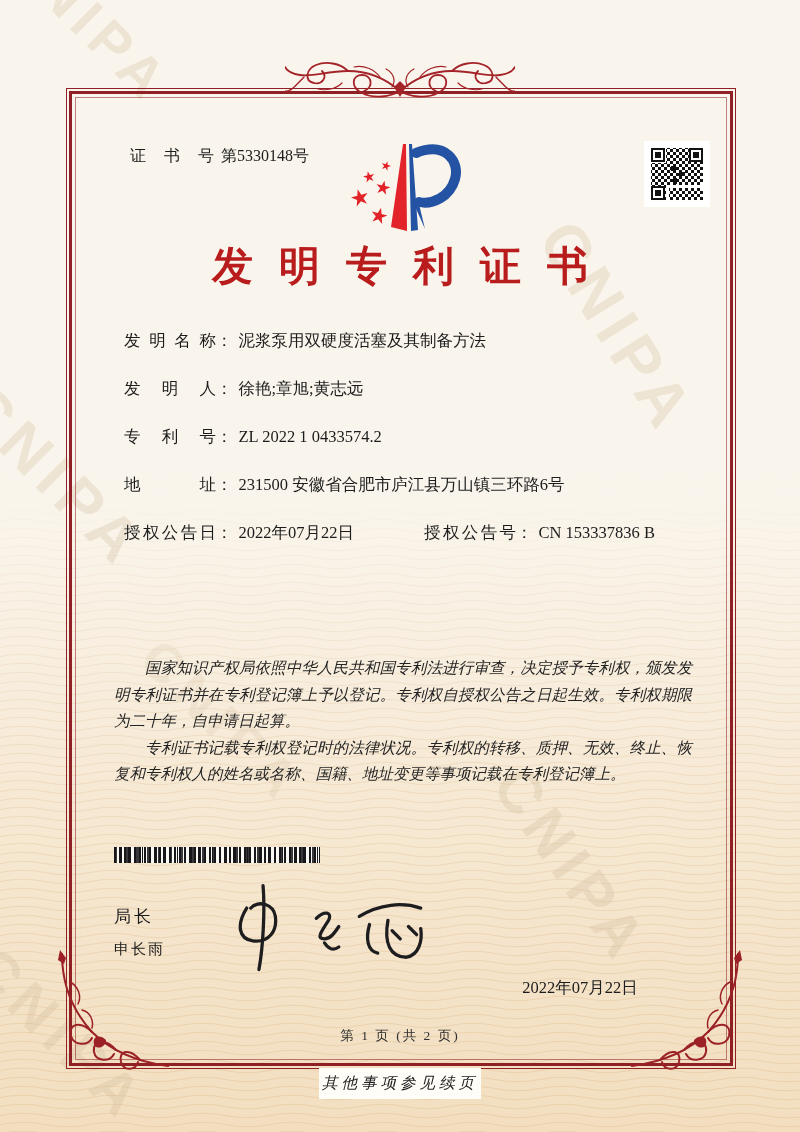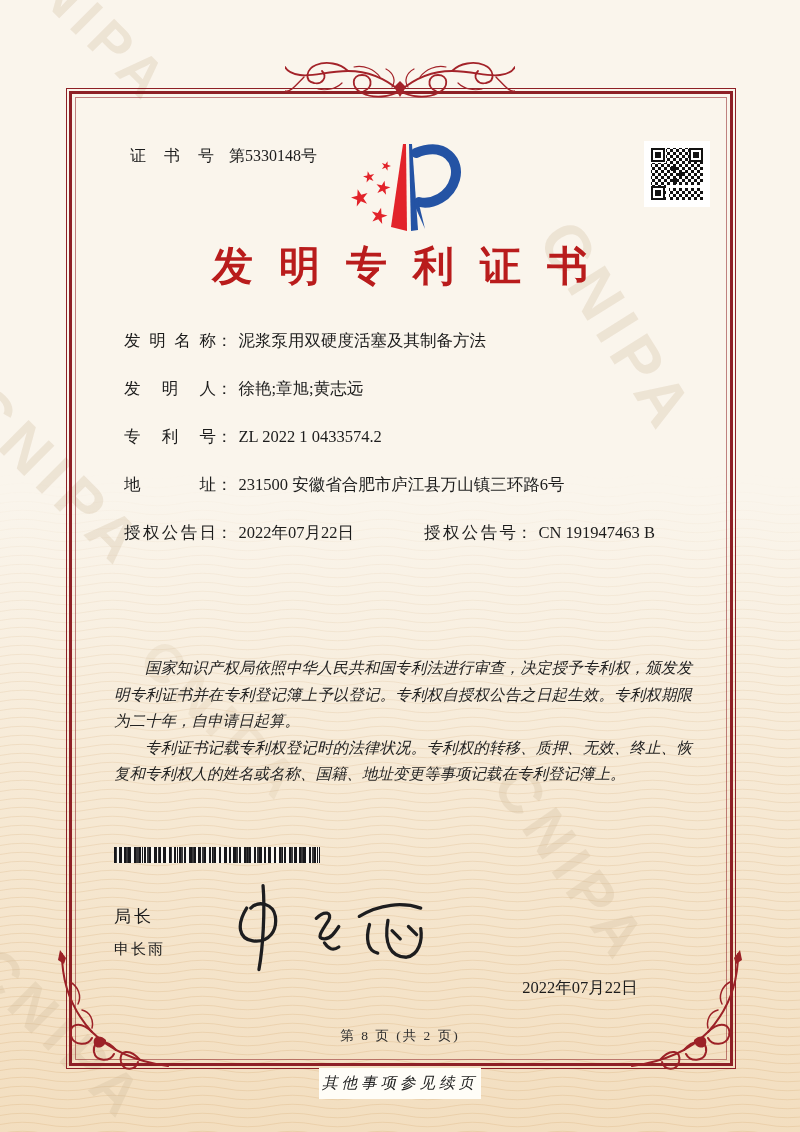--- a/index.html
+++ b/index.html
@@ -10,21 +10,21 @@
   .wm{position:absolute;font-family:"Liberation Sans","DejaVu Sans",sans-serif;
       font-weight:bold;color:rgba(203,182,150,0.28);letter-spacing:8px;pointer-events:none;}
   
   .tint{left:0;top:500px;width:800px;height:632px;
         background:linear-gradient(180deg,rgba(244,226,198,0) 0%,rgba(242,219,184,0.45) 45%,rgba(239,211,170,0.68) 100%);}
   
   .frame{left:66px;top:88px;width:668px;height:979px;border:1px solid #8e2026;}
   .frame-inner{position:absolute;inset:2px;border:3px solid #8e2026;}
   .frame-inner2{position:absolute;inset:3px;border:1px solid rgba(142,32,38,0.55);}
   .cert-no{left:130px;top:146px;font-size:16px;}
-  .cert-no .lbl{letter-spacing:7px;margin-right:8px;}
+  .cert-no .lbl{letter-spacing:7px;margin-right:0;}
   .logo{left:346px;top:136px;}
   .qr{left:644px;top:141px;width:66px;height:66px;background:#ffffff;display:flex;align-items:center;justify-content:center;}
   .title{left:0;top:239px;width:800px;text-align:center;font-size:41px;font-weight:bold;
          letter-spacing:26px;text-indent:26px;color:#b91c1c;}
   .fields{left:124px;top:330px;width:586px;font-size:16.5px;}
   .frow{margin-bottom:26px;line-height:22px;white-space:nowrap;}
   .flabel{display:inline-block;width:92px;text-align:justify;text-align-last:justify;vertical-align:top;}
   .fcolon{margin-right:6px;}
   .row-double{display:flex;}
   .pair2{margin-left:70px;}
@@ -188,21 +188,21 @@
     <span class="flabel">专利号</span><span class="fcolon">：</span><span>ZL 2022 1 0433574.2</span>
   </div>
   <div class="frow">
     <span class="flabel">地址</span><span class="fcolon">：</span><span>231500 安徽省合肥市庐江县万山镇三环路6号</span>
   </div>
   <div class="frow row-double">
     <span>
       <span class="flabel">授权公告日</span><span class="fcolon">：</span><span>2022年07月22日</span>
     </span>
     <span class="pair2">
-      <span class="flabel">授权公告号</span><span class="fcolon">：</span><span>CN 191947463 B</span>
+      <span class="flabel">授权公告号</span><span class="fcolon">：</span><span>CN 153337836 B</span>
     </span>
   </div>
 </div>
 
 <div class="abs legal">
   <p>国家知识产权局依照中华人民共和国专利法进行审查，决定授予专利权，颁发发明专利证书并在专利登记簿上予以登记。专利权自授权公告之日起生效。专利权期限为二十年，自申请日起算。</p>
   <p>专利证书记载专利权登记时的法律状况。专利权的转移、质押、无效、终止、恢复和专利权人的姓名或名称、国籍、地址变更等事项记载在专利登记簿上。</p>
 </div>
 
 <div class="abs barcode"></div>
@@ -217,16 +217,16 @@
     <path d="M104,62 C108,68 112,70 118,66"></path>
     <path d="M138,36 C158,24 180,22 198,28"></path>
     <path d="M148,44 C144,58 146,70 156,72"></path>
     <path d="M166,40 C162,62 168,76 184,76 C196,74 200,60 198,48"></path>
     <path d="M170,50 L178,58"></path>
     <path d="M186,46 L194,54"></path>
   </g>
 </svg>
 
 <div class="abs issue-date">2022年07月22日</div>
-<div class="abs page-ind">第 8 页 (共 2 页)</div>
+<div class="abs page-ind">第 1 页 (共 2 页)</div>
 <div class="abs cont-note">
   <span>其他事项参见续页</span>
 </div>
 
 </body></html>

